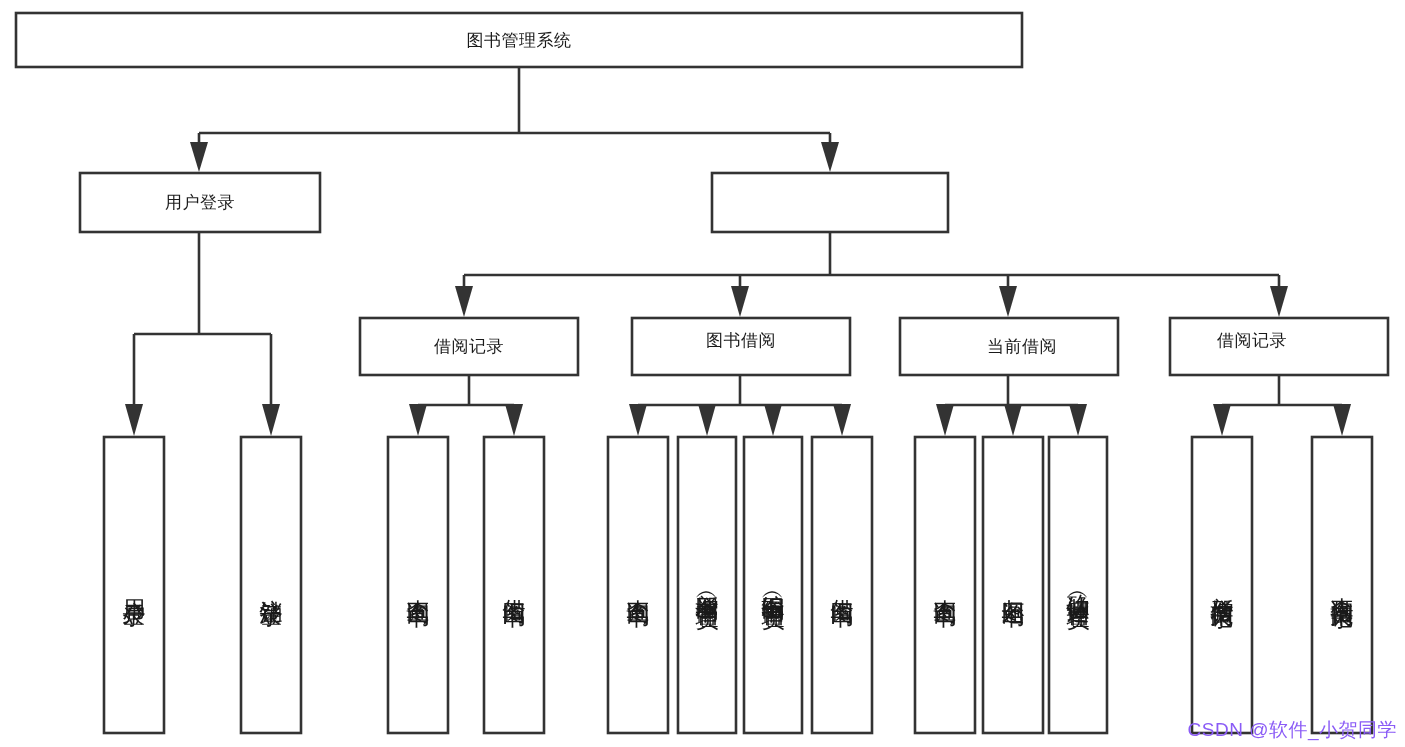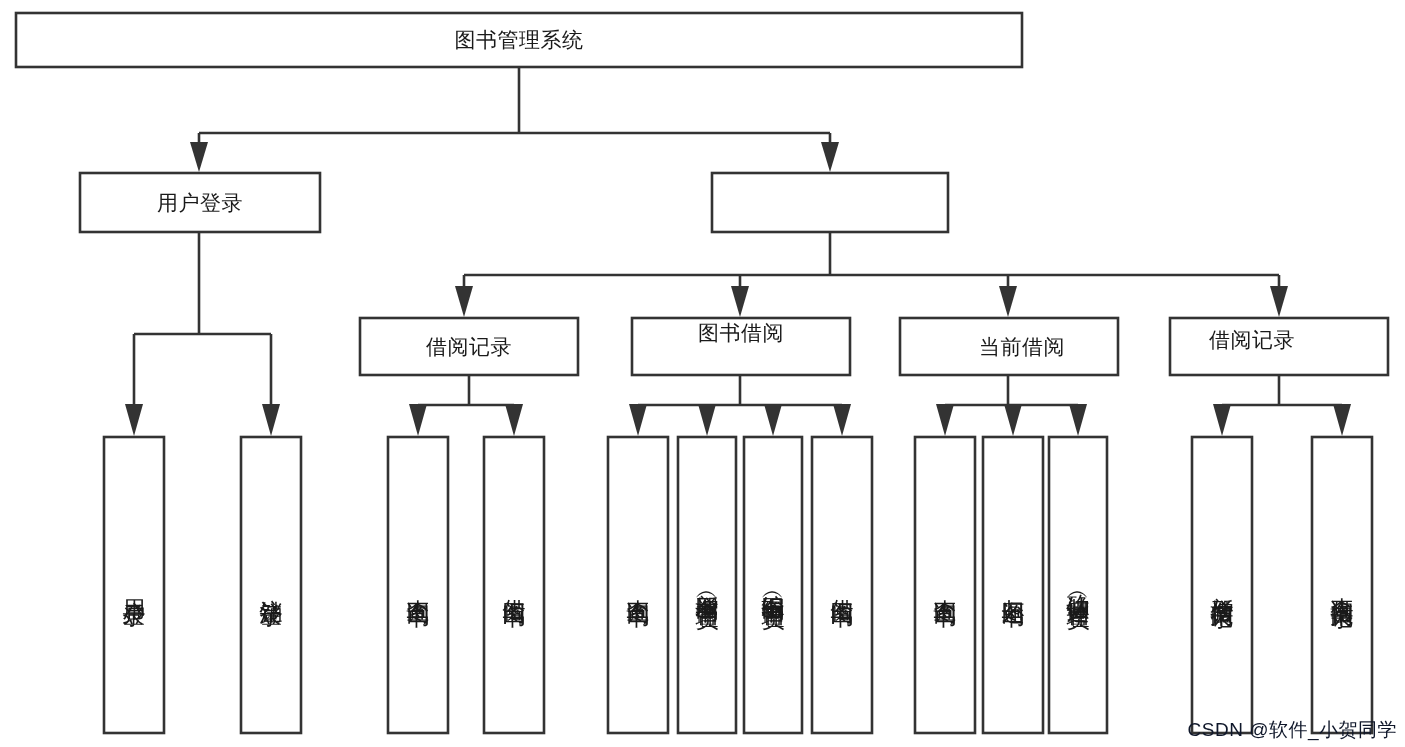--- a/index.html
+++ b/index.html
@@ -36,21 +36,21 @@
   .arrowhead {
     fill: #333333;
     stroke: none;
   }
   
   .h-label {
     position: absolute;
     display: flex;
     align-items: center;
     justify-content: center;
-    font-size: 21px;
+    font-size: 17px;
     color: #1a1a1a;
     letter-spacing: 0.5px;
     white-space: nowrap;
     pointer-events: none;
   }
   
   .v-label {
     position: absolute;
     display: flex;
     align-items: center;
@@ -65,21 +65,21 @@
     color: #1a1a1a;
     letter-spacing: 2px;
     text-align: center;
     white-space: nowrap;
   }
   .watermark {
     position: absolute;
     right: 8px;
     bottom: 4px;
     font-size: 19px;
-    color: #0f172a;
+    color: #8b5cf6;
     letter-spacing: 0.5px;
     white-space: nowrap;
     user-select: none;
   }
 </style>
 </head>
 <body>
 
 <div id="canvas">
 
@@ -158,21 +158,21 @@
     <rect class="node-rect" x="1049" y="437" width="58" height="296"></rect>
     <rect class="node-rect" x="1192" y="437" width="60" height="296"></rect>
     <rect class="node-rect" x="1312" y="437" width="60" height="296"></rect>
   </svg>
 
   <div class="h-label" style="left:16px; top:13px; width:1006px; height:54px;">图书管理系统</div>
 
   <div class="h-label" style="left:80px; top:173px; width:240px; height:59px;">用户登录</div>
 
   <div class="h-label" style="left:360px; top:318px; width:218px; height:57px;">借阅记录</div>
-  <div class="h-label" style="left:632px; top:310px; width:218px; height:45px;">图书借阅</div>
+  <div class="h-label" style="left:632px; top:318px; width:218px; height:45px;">图书借阅</div>
   <div class="h-label" style="left:900px; top:318px; width:244px; height:57px;">当前借阅</div>
   <div class="h-label" style="left:1143px; top:318px; width:218px; height:44px;">借阅记录</div>
 
   <div class="v-label" style="left:104px; top:437px; width:60px; height:296px;">
     <span>用户登录</span>
   </div>
   <div class="v-label" style="left:241px; top:437px; width:60px; height:296px;">
     <span>注销登录</span>
   </div>
   <div class="v-label" style="left:388px; top:437px; width:60px; height:296px;">

